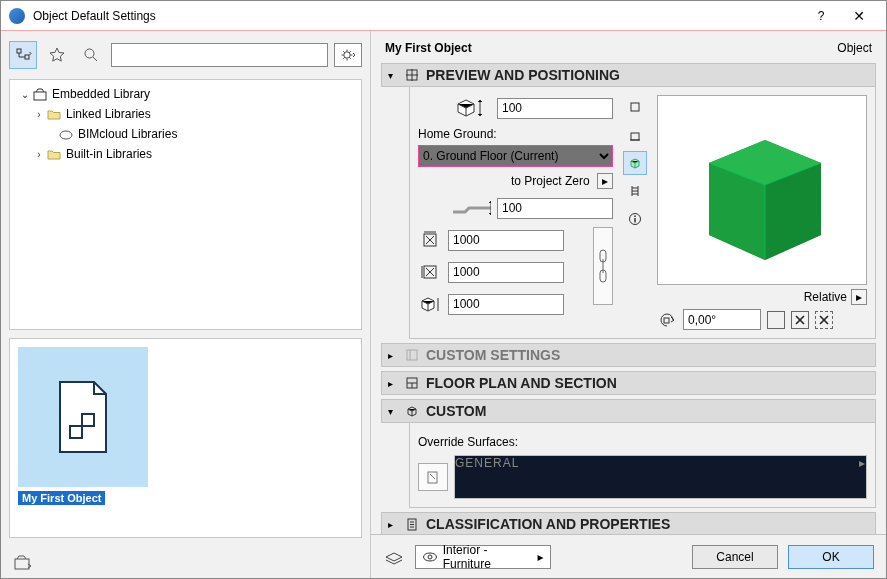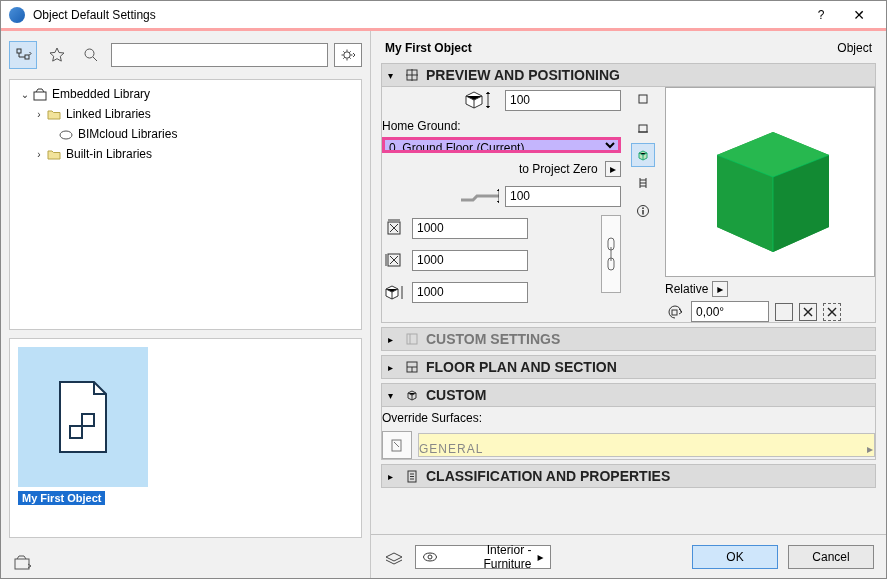--- a/index.html
+++ b/index.html
@@ -1,19 +1,19 @@
 <!DOCTYPE html>
 <html><head>
 <meta charset="utf-8">
 <style>
 * { box-sizing: border-box; margin: 0; padding: 0; font-family: "Segoe UI", Tahoma, sans-serif; font-size: 12px; }
 body { background: #fff; width: 887px; height: 579px; border: 1px solid #888; display: flex; flex-direction: column; }
 
 
-.titlebar { height: 30px; display: flex; align-items: center; padding: 0 8px; border-bottom: 3px solid #fca5a5; position: relative; }
+.titlebar { height: 30px; display: flex; align-items: center; padding: 0 8px; border-bottom: 1px solid #fca5a5; position: relative; }
 .titlebar .app-icon { width: 16px; height: 16px; border-radius: 50%; background: linear-gradient(135deg,#4a90d9,#1a5fb4); margin-right: 8px; }
 .titlebar .title { flex: 1; }
 .titlebar .qmark { width: 38px; text-align: center; cursor: pointer; }
 .titlebar .close { width: 38px; text-align: center; cursor: pointer; font-size: 14px; }
 
 
 .content { flex: 1; display: flex; overflow: hidden; }
 
 
 .left { width: 370px; background: #f1f1f1; display: flex; flex-direction: column; border-right: 1px solid #c8c8c8; }
@@ -53,58 +53,58 @@
 
 
 .section-h { background: #dcdcdc; border: 1px solid #c2c2c2; display: flex; align-items: center; height: 24px; padding: 0 6px; gap: 6px; cursor: pointer; margin-top: 4px; }
 .section-h:first-child { margin-top: 0; }
 .section-h .tri { width: 10px; font-size: 10px; }
 .section-h .sicon { width: 16px; height: 16px; display: inline-flex; align-items: center; justify-content: center; }
 .section-h .slbl { font-weight: bold; font-size: 14px; color: #222; }
 .section-h.muted .slbl { color: #777; }
 
 
-.sec-body { border: 1px solid #c2c2c2; border-top: none; background: #f1f1f1; padding: 0; position: relative; }
+.sec-body { border: 1px solid #c2c2c2; border-top: none; background: #f1f1f1; padding: 8px; position: relative; margin-left: 28px; }
 .prevpos { display: flex; gap: 8px; }
 .pp-left { flex: 1; }
 .pp-center { width: 28px; display: flex; flex-direction: column; gap: 4px; align-items: center; }
 .pp-right { width: 210px; }
 
 .row-field { display: flex; align-items: center; justify-content: flex-end; gap: 6px; margin-bottom: 6px; }
 .row-field .fld-icon { width: 40px; height: 26px; display: inline-flex; align-items: center; justify-content: center; }
 .row-field input.num { width: 116px; height: 21px; border: 1px solid #888; padding: 0 4px; background: #fff; }
 
 .row-label { font-size: 12px; margin: 2px 0 4px 0; }
-.row-select select { width: 100%; height: 16px; border: 3px solid #ec4899; background: #c4b5fd; }
+.row-select select { width: 100%; height: 22px; border: 1px solid #ec4899; background: #737373; }
 .row-right-link { text-align: right; margin: 6px 0; }
 .row-right-link .txt { }
 .row-right-link .arrow-btn { display: inline-flex; width: 16px; height: 16px; border: 1px solid #888; align-items: center; justify-content: center; margin-left: 4px; background: #f4f4f4; }
 
 .chain-toggle { width: 20px; height: 78px; border: 1px solid #aaa; background: #fafafa; display: flex; align-items: center; justify-content: center; cursor: pointer; }
 
 .view-btn { width: 24px; height: 24px; border: 1px solid transparent; display: inline-flex; align-items: center; justify-content: center; cursor: pointer; }
 .view-btn.active { background: #d3e5f7; border: 1px solid #7ab6e8; }
 
 
 .preview3d { width: 210px; height: 190px; background: #fff; border: 1px solid #aaa; display: flex; align-items: center; justify-content: center; }
-.rel-row { display: flex; align-items: center; gap: 4px; margin-top: 4px; }
+.rel-row { display: flex; align-items: center; justify-content: flex-end; gap: 4px; margin-top: 4px; }
 .rel-label { }
 .rel-arrow { display: inline-flex; width: 16px; height: 16px; border: 1px solid #888; align-items: center; justify-content: center; background: #f4f4f4; }
 .angle-row { display: flex; align-items: center; gap: 6px; margin-top: 4px; }
 .angle-row input { width: 78px; height: 21px; border: 1px solid #888; padding: 0 4px; background: #fff; }
 .small-toggle { width: 18px; height: 18px; border: 1px solid #666; display: inline-flex; align-items: center; justify-content: center; }
 
 .override-row { padding: 4px 0 6px 0; }
 .surface-btn { width: 30px; height: 28px; border: 1px solid #aaa; background: #fafafa; display: inline-flex; align-items: center; justify-content: center; cursor: pointer; }
-.surface-pop { flex: 1; height: 24px; border: 1px solid #c0c0c0; background: #fef9c3; display: inline-flex; align-items: flex-end; justify-content: center; color: #888; letter-spacing: 1px; font-size: 11px; margin-left: 6px; }
+.surface-pop { flex: 1; height: 44px; border: 1px solid #c0c0c0; background: #0f172a; display: inline-flex; align-items: flex-start; justify-content: center; color: #888; letter-spacing: 1px; font-size: 11px; margin-left: 6px; }
 
 
 .footer { border-top: 1px solid #c2c2c2; height: 44px; display: flex; align-items: center; padding: 0 12px; gap: 10px; background: #f1f1f1; }
 .footer .layer-icon { width: 22px; height: 18px; }
-.layer-pop { flex: 1; height: 24px; border: 1px solid #888; background: #fff; display: flex; align-items: center; padding: 0 6px; gap: 6px; max-width: 240px; text-align: right; }
+.layer-pop { flex: 1; height: 24px; border: 1px solid #888; background: #fff; display: flex; align-items: center; padding: 0 6px; gap: 6px; max-width: 240px; }
 .btn { min-width: 86px; height: 24px; border: 1px solid #888; background: #e9e9e9; cursor: pointer; }
 .btn.primary { background: #cfe6fb; border: 1px solid #4a90d9; }
 
 
 svg { display: block; }
 </style>
 </head>
 <body>
 
 <div class="titlebar">
@@ -475,18 +475,18 @@
       </span>
       <div class="layer-pop">
         <svg width="16" height="12">
             <ellipse cx="8" cy="6" rx="6.5" ry="4" fill="none" stroke="#333"></ellipse>
             <circle cx="8" cy="6" r="2" fill="none" stroke="#333"></circle>
           </svg>
         <span>Interior - Furniture</span>
         <span style="margin-left:auto">▸</span>
       </div>
       <div style="flex:1"></div>
+      <button class="btn">Cancel</button>
       <button class="btn primary">OK</button>
-      <button class="btn">Cancel</button>
     </div>
   </div>
 
 </div>
 
 </body></html>

